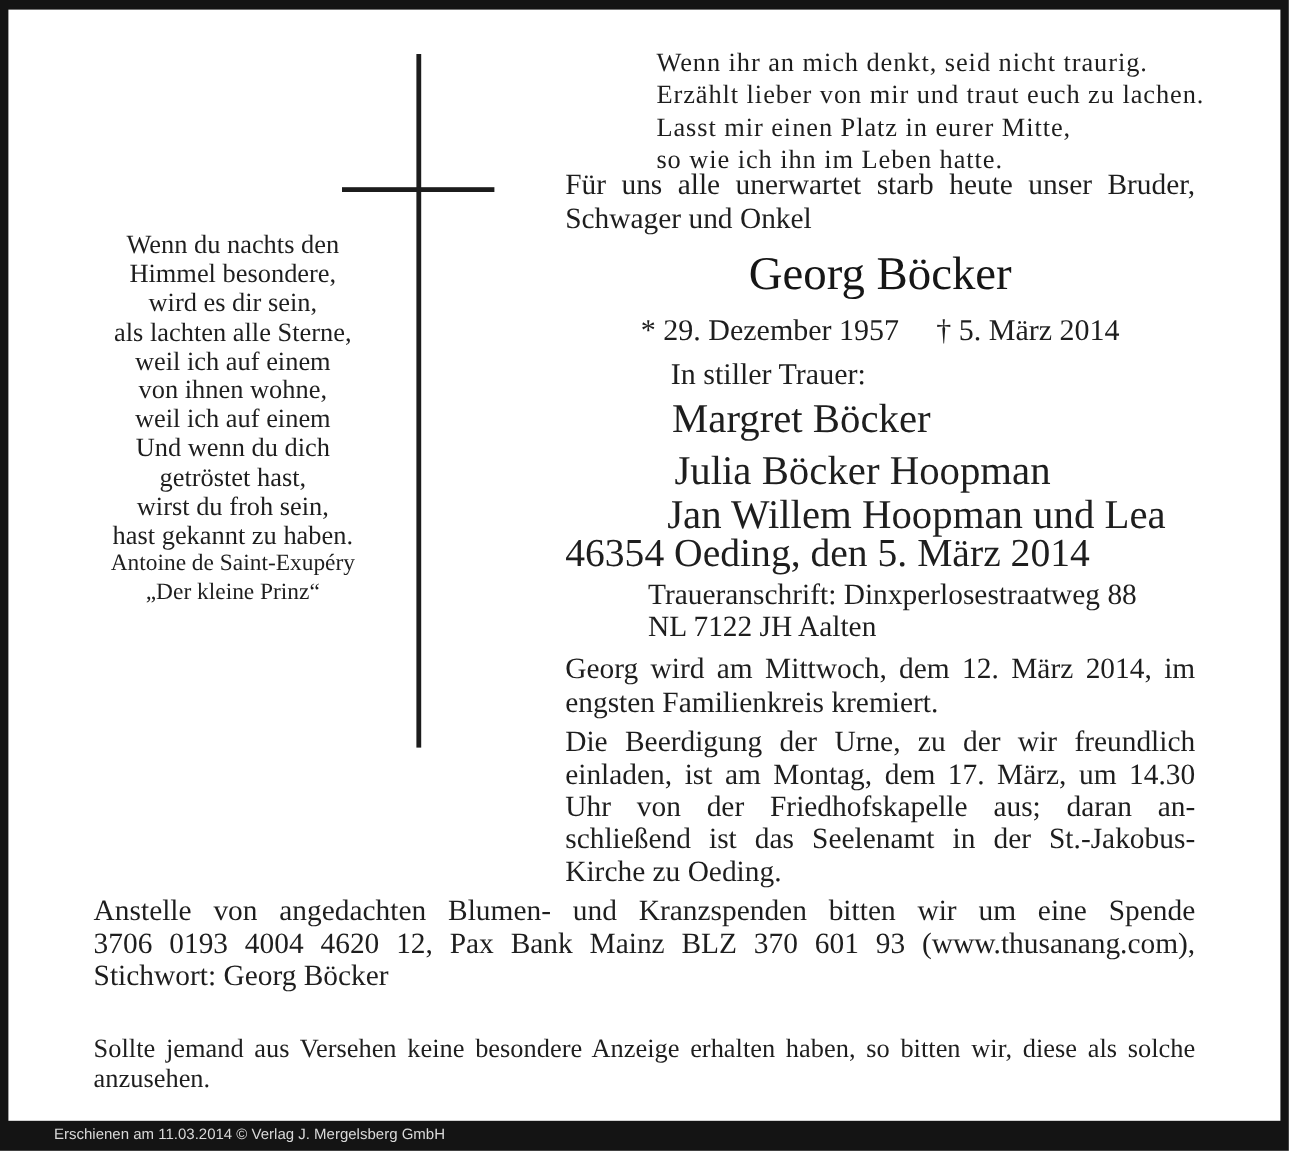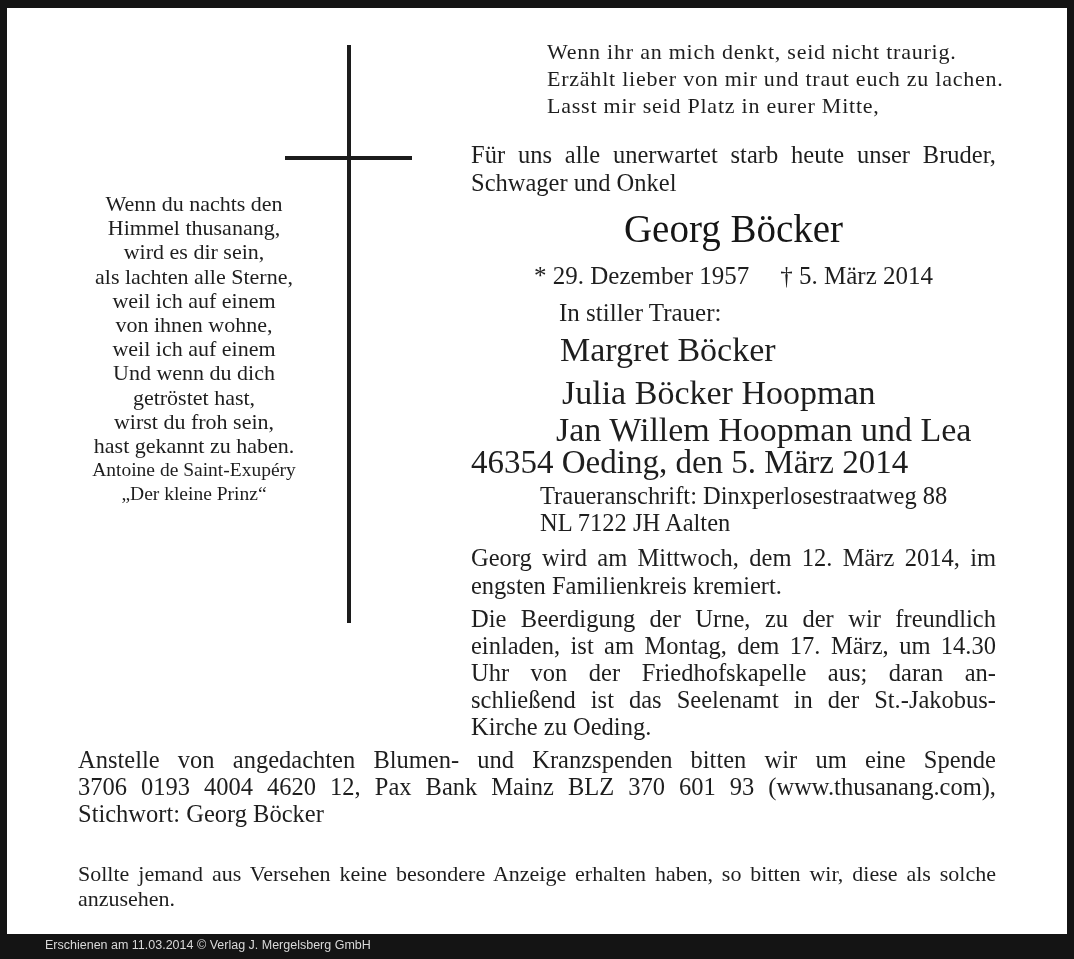--- a/index.html
+++ b/index.html
@@ -90,21 +90,22 @@
 <body>
 
 <div class="sheet"></div>
 
 <div class="cross-v"></div>
 <div class="cross-h"></div>
 
 <div class="opening-quote">
   <div class="nowrap">Wenn ihr an mich denkt, seid nicht traurig.</div>
   <div class="nowrap">Erzählt lieber von mir und traut euch zu lachen.</div>
-  <div class="nowrap">Lasst mir seid Platz in eurer Mitte,</div>
+  <div class="nowrap">Lasst mir einen Platz in eurer Mitte,</div>
+  <div class="nowrap">so wie ich ihn im Leben hatte.</div>
 </div>
 
 <div class="announcement">
   <div class="jline">Für uns alle unerwartet starb heute unser Bruder,</div>
   <div>Schwager und Onkel</div>
 </div>
 
 <div class="deceased-name nowrap">Georg Böcker</div>
 
 <div class="life-dates nowrap">
@@ -139,21 +140,21 @@
   <div>Stichwort: Georg Böcker</div>
 </div>
 
 <div class="apology">
   <div class="jline">Sollte jemand aus Versehen keine besondere Anzeige erhalten haben, so bitten wir, diese als solche</div>
   <div>anzusehen.</div>
 </div>
 
 <div class="memorial-poem">
   <div>Wenn du nachts den</div>
-  <div>Himmel thusanang,</div>
+  <div>Himmel besondere,</div>
   <div>wird es dir sein,</div>
   <div>als lachten alle Sterne,</div>
   <div>weil ich auf einem</div>
   <div>von ihnen wohne,</div>
   <div>weil ich auf einem</div>
   <div>Und wenn du dich</div>
   <div>getröstet hast,</div>
   <div>wirst du froh sein,</div>
   <div>hast gekannt zu haben.</div>
   <div class="small">Antoine de Saint-Exupéry</div>

